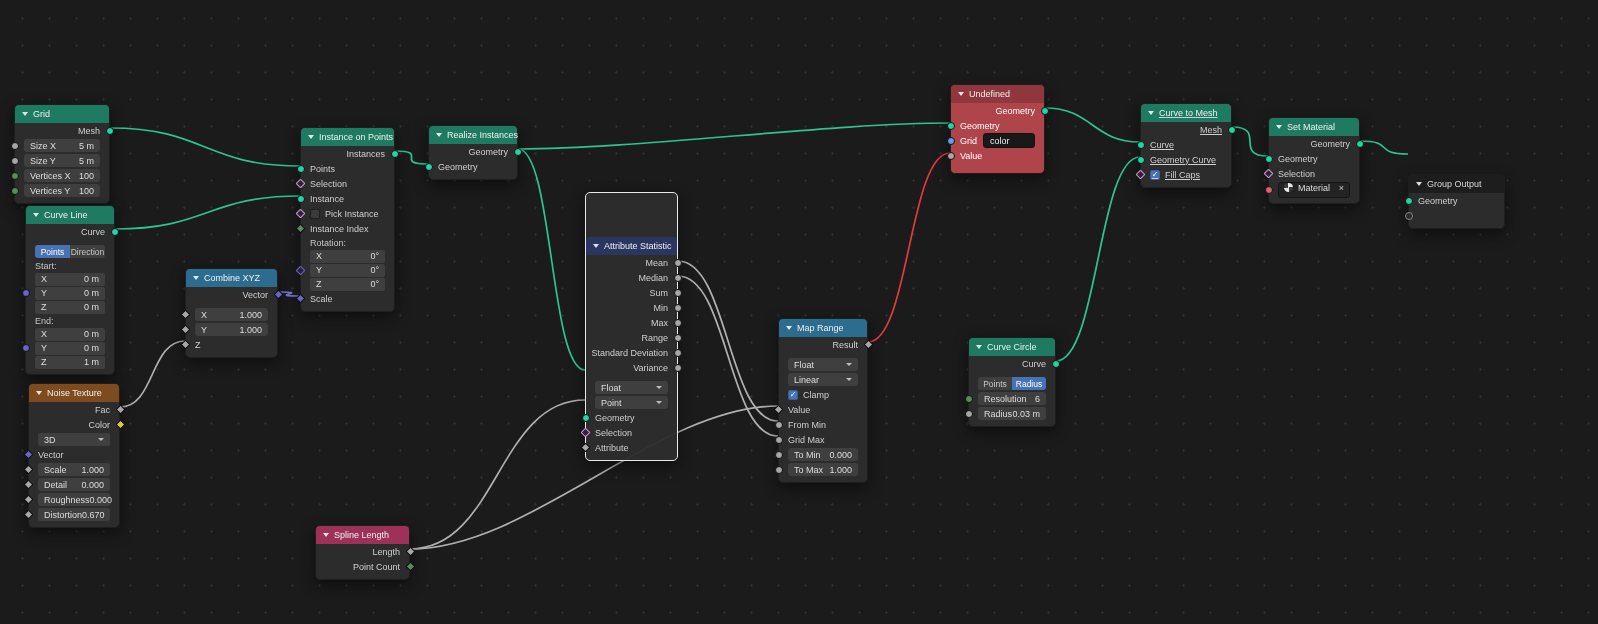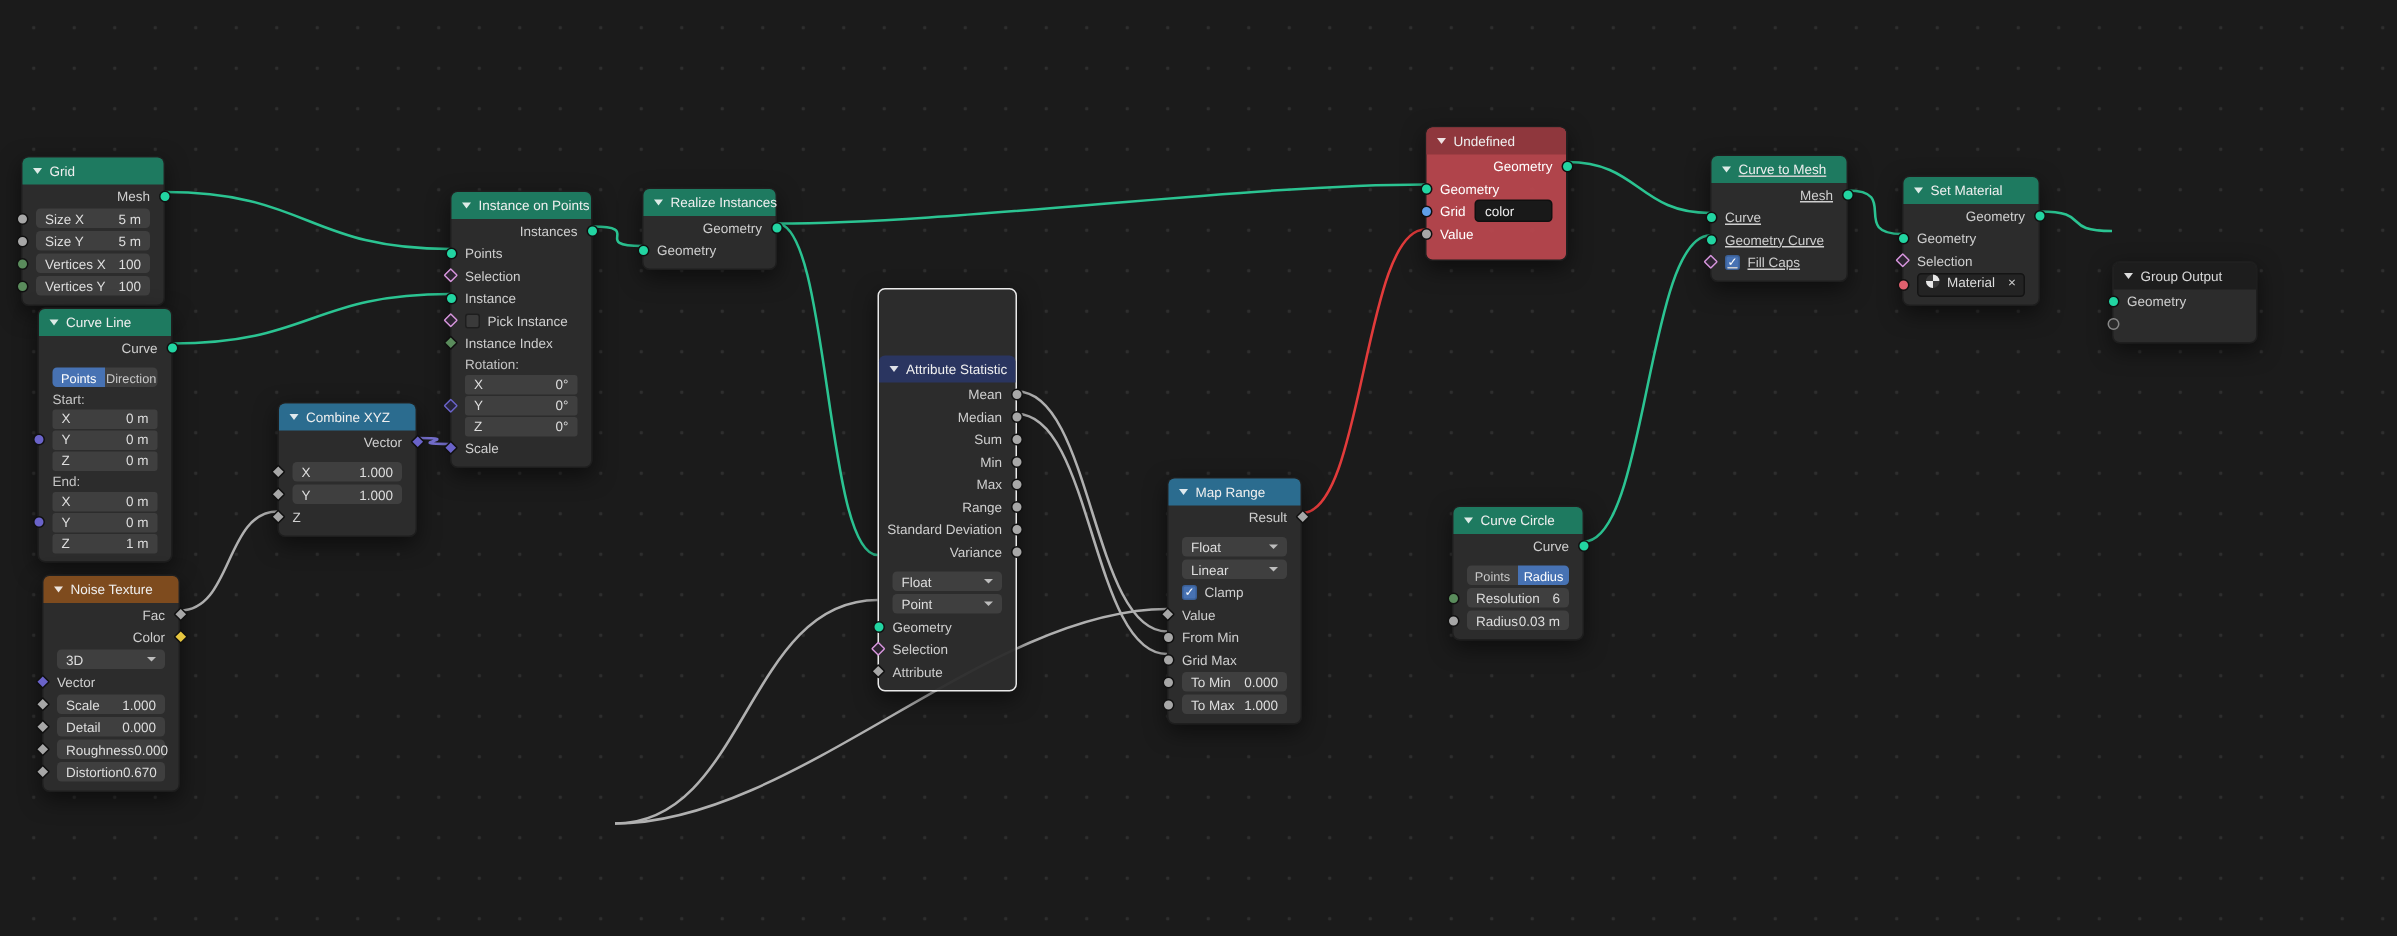--- a/index.html
+++ b/index.html
@@ -407,20 +407,35 @@
         <span class="sock l dia c-bool"></span>
         <span>Selection</span>
       </div>
     <div class="row">
         <span class="sock l dia c-flt"></span>
         <span>Attribute</span>
       </div>
     <div class="pad"></div>
   </div>
 
+  <div class="node" style="left:315px;top:525px;width:95px;">
+    <div class="hdr hdr-inp">
+      <span class="chv"></span>
+      <span>Spline Length</span>
+    </div>
+    <div class="row out">
+        <span>Length</span>
+        <span class="sock r dia c-flt"></span>
+      </div>
+    <div class="row out">
+        <span>Point Count</span>
+        <span class="sock r dia c-int"></span>
+      </div>
+    <div class="pad"></div>
+  </div>
 
   <div class="node" style="left:778px;top:318px;width:90px;">
     <div class="hdr hdr-conv">
       <span class="chv"></span>
       <span>Map Range</span>
     </div>
     <div class="row out">
         <span>Result</span>
         <span class="sock r dia c-flt"></span>
       </div>

